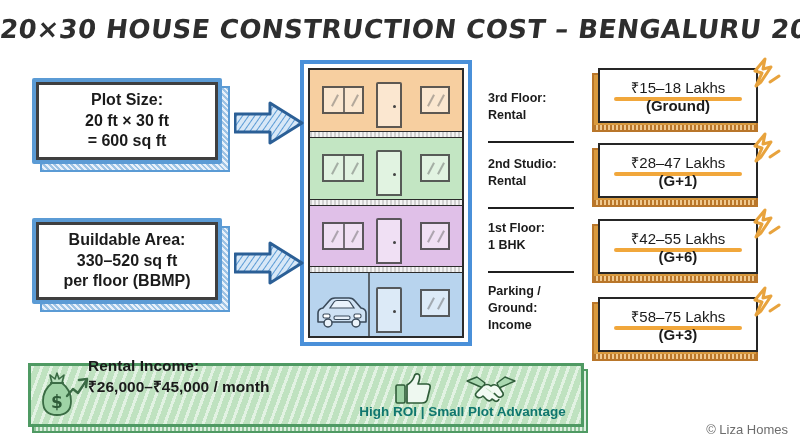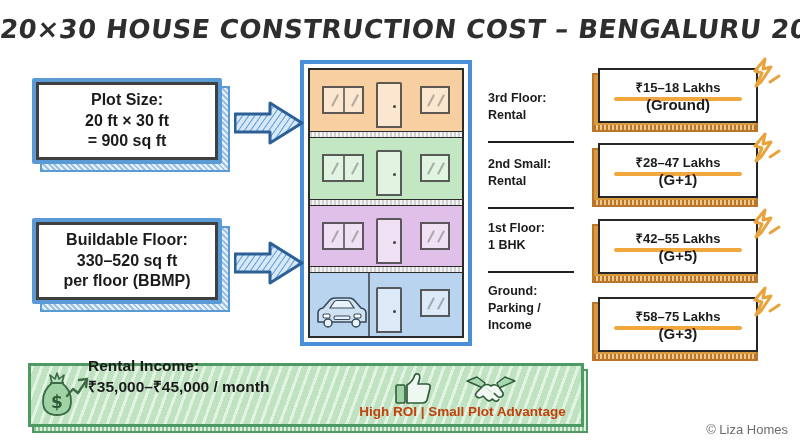--- a/index.html
+++ b/index.html
@@ -121,21 +121,21 @@
     position: absolute; left: 592px; width: 166px; height: 59px;
     background: #d99a3e;
     border: 2px solid #b9762a;
     z-index: 4;
   }
   .cost-edge::after{
     content:""; position:absolute; left:0; right:0; bottom:0; height:5px;
     background: repeating-linear-gradient(90deg,#b9762a 0 2px,#f0c98f 2px 4px);
   }
   .cost-main {
-    font-size: 13px; font-weight: bold; color: #1b1b1b; white-space: nowrap;
+    font-size: 15px; font-weight: normal; color: #1b1b1b; white-space: nowrap;
     position: relative; z-index: 2;
   }
   .cost-underline {
     position: absolute; left: 14px; right: 14px; top: 27px; height: 4px;
     background: #f0a02a; border-radius: 3px; z-index: 1; opacity: .92;
   }
   .cost-sub { font-size: 15px; font-weight: bold; color: #1b1b1b; position: relative; z-index: 2; }
   .spark { position: absolute; z-index: 6; }
 
   
@@ -151,21 +151,21 @@
     position: absolute; left: 32px; top: 369px; width: 556px; height: 64px;
     background: repeating-linear-gradient(90deg,#8fc49a 0 2px,#dff0e1 2px 4px);
     border: 2px solid #4f9a63;
     z-index: 3;
   }
   #rental-text { position: absolute; left: 88px; top: 356px; z-index: 6; }
   #rental-text .r1 { font-size: 15.5px; font-weight: bold; color: #1b1b1b; line-height: 1.35; }
   #rental-text .r2 { font-size: 15.5px; font-weight: bold; color: #1b1b1b; line-height: 1.35; white-space: nowrap;}
   #roi-text {
     position: absolute; left: 355px; top: 404px; width: 215px; text-align: center;
-    font-size: 13.5px; font-weight: bold; color: #c2410c; z-index: 6; white-space: nowrap;
+    font-size: 13.5px; font-weight: bold; color: #0f766e; z-index: 6; white-space: nowrap;
   }
   .banner-icon { position: absolute; z-index: 6; }
 
   
   #credit {
     position: absolute; right: 12px; bottom: 10px;
     font-size: 13px; color: #6d6d6d; font-weight: normal;
   }
 </style>
 </head>
@@ -173,27 +173,27 @@
 
 <div id="canvas">
 
   <div id="title">20×30 HOUSE CONSTRUCTION COST – BENGALURU 2026</div>
 
   <div class="info-shadow" id="box1s"></div>
   <div class="info-frame" id="box1f"></div>
   <div class="info-box" id="box1">
     <div class="ln">Plot Size:</div>
     <div class="ln">20 ft × 30 ft</div>
-    <div class="ln">= 900 sq ft</div>
+    <div class="ln">= 600 sq ft</div>
   </div>
 
   <div class="info-shadow" id="box2s"></div>
   <div class="info-frame" id="box2f"></div>
   <div class="info-box" id="box2">
-    <div class="ln">Buildable Floor:</div>
+    <div class="ln">Buildable Area:</div>
     <div class="ln">330–520 sq ft</div>
     <div class="ln">per floor (BBMP)</div>
   </div>
 
   <svg class="arrow" id="arrow1" width="70" height="44" viewBox="0 0 70 44">
     <defs>
       <pattern id="hatchA" width="5" height="5" patternTransform="rotate(35)" patternUnits="userSpaceOnUse">
         <rect width="5" height="5" fill="#d8e8f7"></rect>
         <line x1="0" y1="0" x2="0" y2="5" stroke="#5b9bd5" stroke-width="2"></line>
       </pattern>
@@ -275,34 +275,34 @@
   </div>
 
   <div id="labels">
     <div class="lab-grp" style="top:30px;">
       <div class="lt">3rd Floor:</div>
       <div class="lt">Rental</div>
     </div>
     <div class="lab-rule" style="top:81px;"></div>
 
     <div class="lab-grp" style="top:96px;">
-      <div class="lt">2nd Small:</div>
+      <div class="lt">2nd Studio:</div>
       <div class="lt">Rental</div>
     </div>
     <div class="lab-rule" style="top:147px;"></div>
 
     <div class="lab-grp" style="top:160px;">
       <div class="lt">1st Floor:</div>
       <div class="lt">1 BHK</div>
     </div>
     <div class="lab-rule" style="top:211px;"></div>
 
     <div class="lab-grp" style="top:223px;">
+      <div class="lt">Parking /</div>
       <div class="lt">Ground:</div>
-      <div class="lt">Parking /</div>
       <div class="lt">Income</div>
     </div>
   </div>
 
   <div class="cost-edge" style="top:73px;"></div>
   <div class="cost-card" style="top:68px;">
     <div class="cost-main">₹15–18 Lakhs</div>
     <div class="cost-underline"></div>
     <div class="cost-sub">(Ground)</div>
   </div>
@@ -319,21 +319,21 @@
   </div>
   <svg class="spark" width="30" height="34" viewBox="0 0 30 34" style="left:752px; top:131px;">
     <path d="M4 30 L10 17 L3 15 L13 3 L11 13 L19 11 L9 26 Z" fill="none" stroke="#e8a33d" stroke-width="3" stroke-linejoin="round"></path>
     <path d="M18 26 L27 20" fill="none" stroke="#e8a33d" stroke-width="3" stroke-linecap="round"></path>
   </svg>
 
   <div class="cost-edge" style="top:224px;"></div>
   <div class="cost-card" style="top:219px;text-align:right;">
     <div class="cost-main">₹42–55 Lakhs</div>
     <div class="cost-underline"></div>
-    <div class="cost-sub">(G+5)</div>
+    <div class="cost-sub">(G+6)</div>
   </div>
   <svg class="spark" width="30" height="34" viewBox="0 0 30 34" style="left:752px; top:207px;">
     <path d="M4 30 L10 17 L3 15 L13 3 L11 13 L19 11 L9 26 Z" fill="none" stroke="#e8a33d" stroke-width="3" stroke-linejoin="round"></path>
     <path d="M18 26 L27 20" fill="none" stroke="#e8a33d" stroke-width="3" stroke-linecap="round"></path>
   </svg>
 
   <div class="cost-edge" style="top:302px;"></div>
   <div class="cost-card" style="top:297px;">
     <div class="cost-main">₹58–75 Lakhs</div>
     <div class="cost-underline"></div>
@@ -351,21 +351,21 @@
     <path d="M16 13 Q7 20 7 31 Q7 45 21 45 Q35 45 35 31 Q35 20 26 13 Z" fill="#9fd3a6" stroke="#3a6b44" stroke-width="1.8"></path>
     <path d="M16 13 L14 5 L19 9 L21 3 L23 9 L28 5 L26 13 Z" fill="#b9e0be" stroke="#3a6b44" stroke-width="1.6" stroke-linejoin="round"></path>
     <path d="M14 13 L28 13" stroke="#3a6b44" stroke-width="1.8"></path>
     <text x="21" y="38" font-family="DejaVu Sans, sans-serif" font-size="17" font-weight="bold" fill="#2f5c39" text-anchor="middle">$</text>
     <path d="M31 26 L37 19 L42 23 L50 11" fill="none" stroke="#3a6b44" stroke-width="2.4" stroke-linecap="round" stroke-linejoin="round"></path>
     <path d="M43 10 L51 9 L50 17" fill="none" stroke="#3a6b44" stroke-width="2.4" stroke-linecap="round" stroke-linejoin="round"></path>
   </svg>
 
   <div id="rental-text">
     <div class="r1">Rental Income:</div>
-    <div class="r2">₹35,000–₹45,000 / month</div>
+    <div class="r2">₹26,000–₹45,000 / month</div>
   </div>
 
   <svg class="banner-icon" width="40" height="34" viewBox="0 0 40 34" style="left:393px; top:372px;">
     <rect x="3" y="13" width="9" height="18" rx="1.5" fill="#9fd3a6" stroke="#2f5c39" stroke-width="1.6"></rect>
     <path d="M14 31 L14 13 Q19 10 21 5 Q22 1 25 2 Q28 3 26 9 L25 12 L34 12 Q38 12 37 16 L34 28 Q33 31 29 31 Z" fill="#eef8f0" stroke="#2f5c39" stroke-width="1.7" stroke-linejoin="round"></path>
   </svg>
 
   <svg class="banner-icon" width="52" height="34" viewBox="0 0 52 34" style="left:465px; top:372px;">
     <path d="M2 9 L12 5 L20 11 L18 16 Z" fill="#a9d8b0" stroke="#2f5c39" stroke-width="1.4" stroke-linejoin="round"></path>
     <path d="M50 9 L40 5 L32 11 L34 16 Z" fill="#a9d8b0" stroke="#2f5c39" stroke-width="1.4" stroke-linejoin="round"></path>

